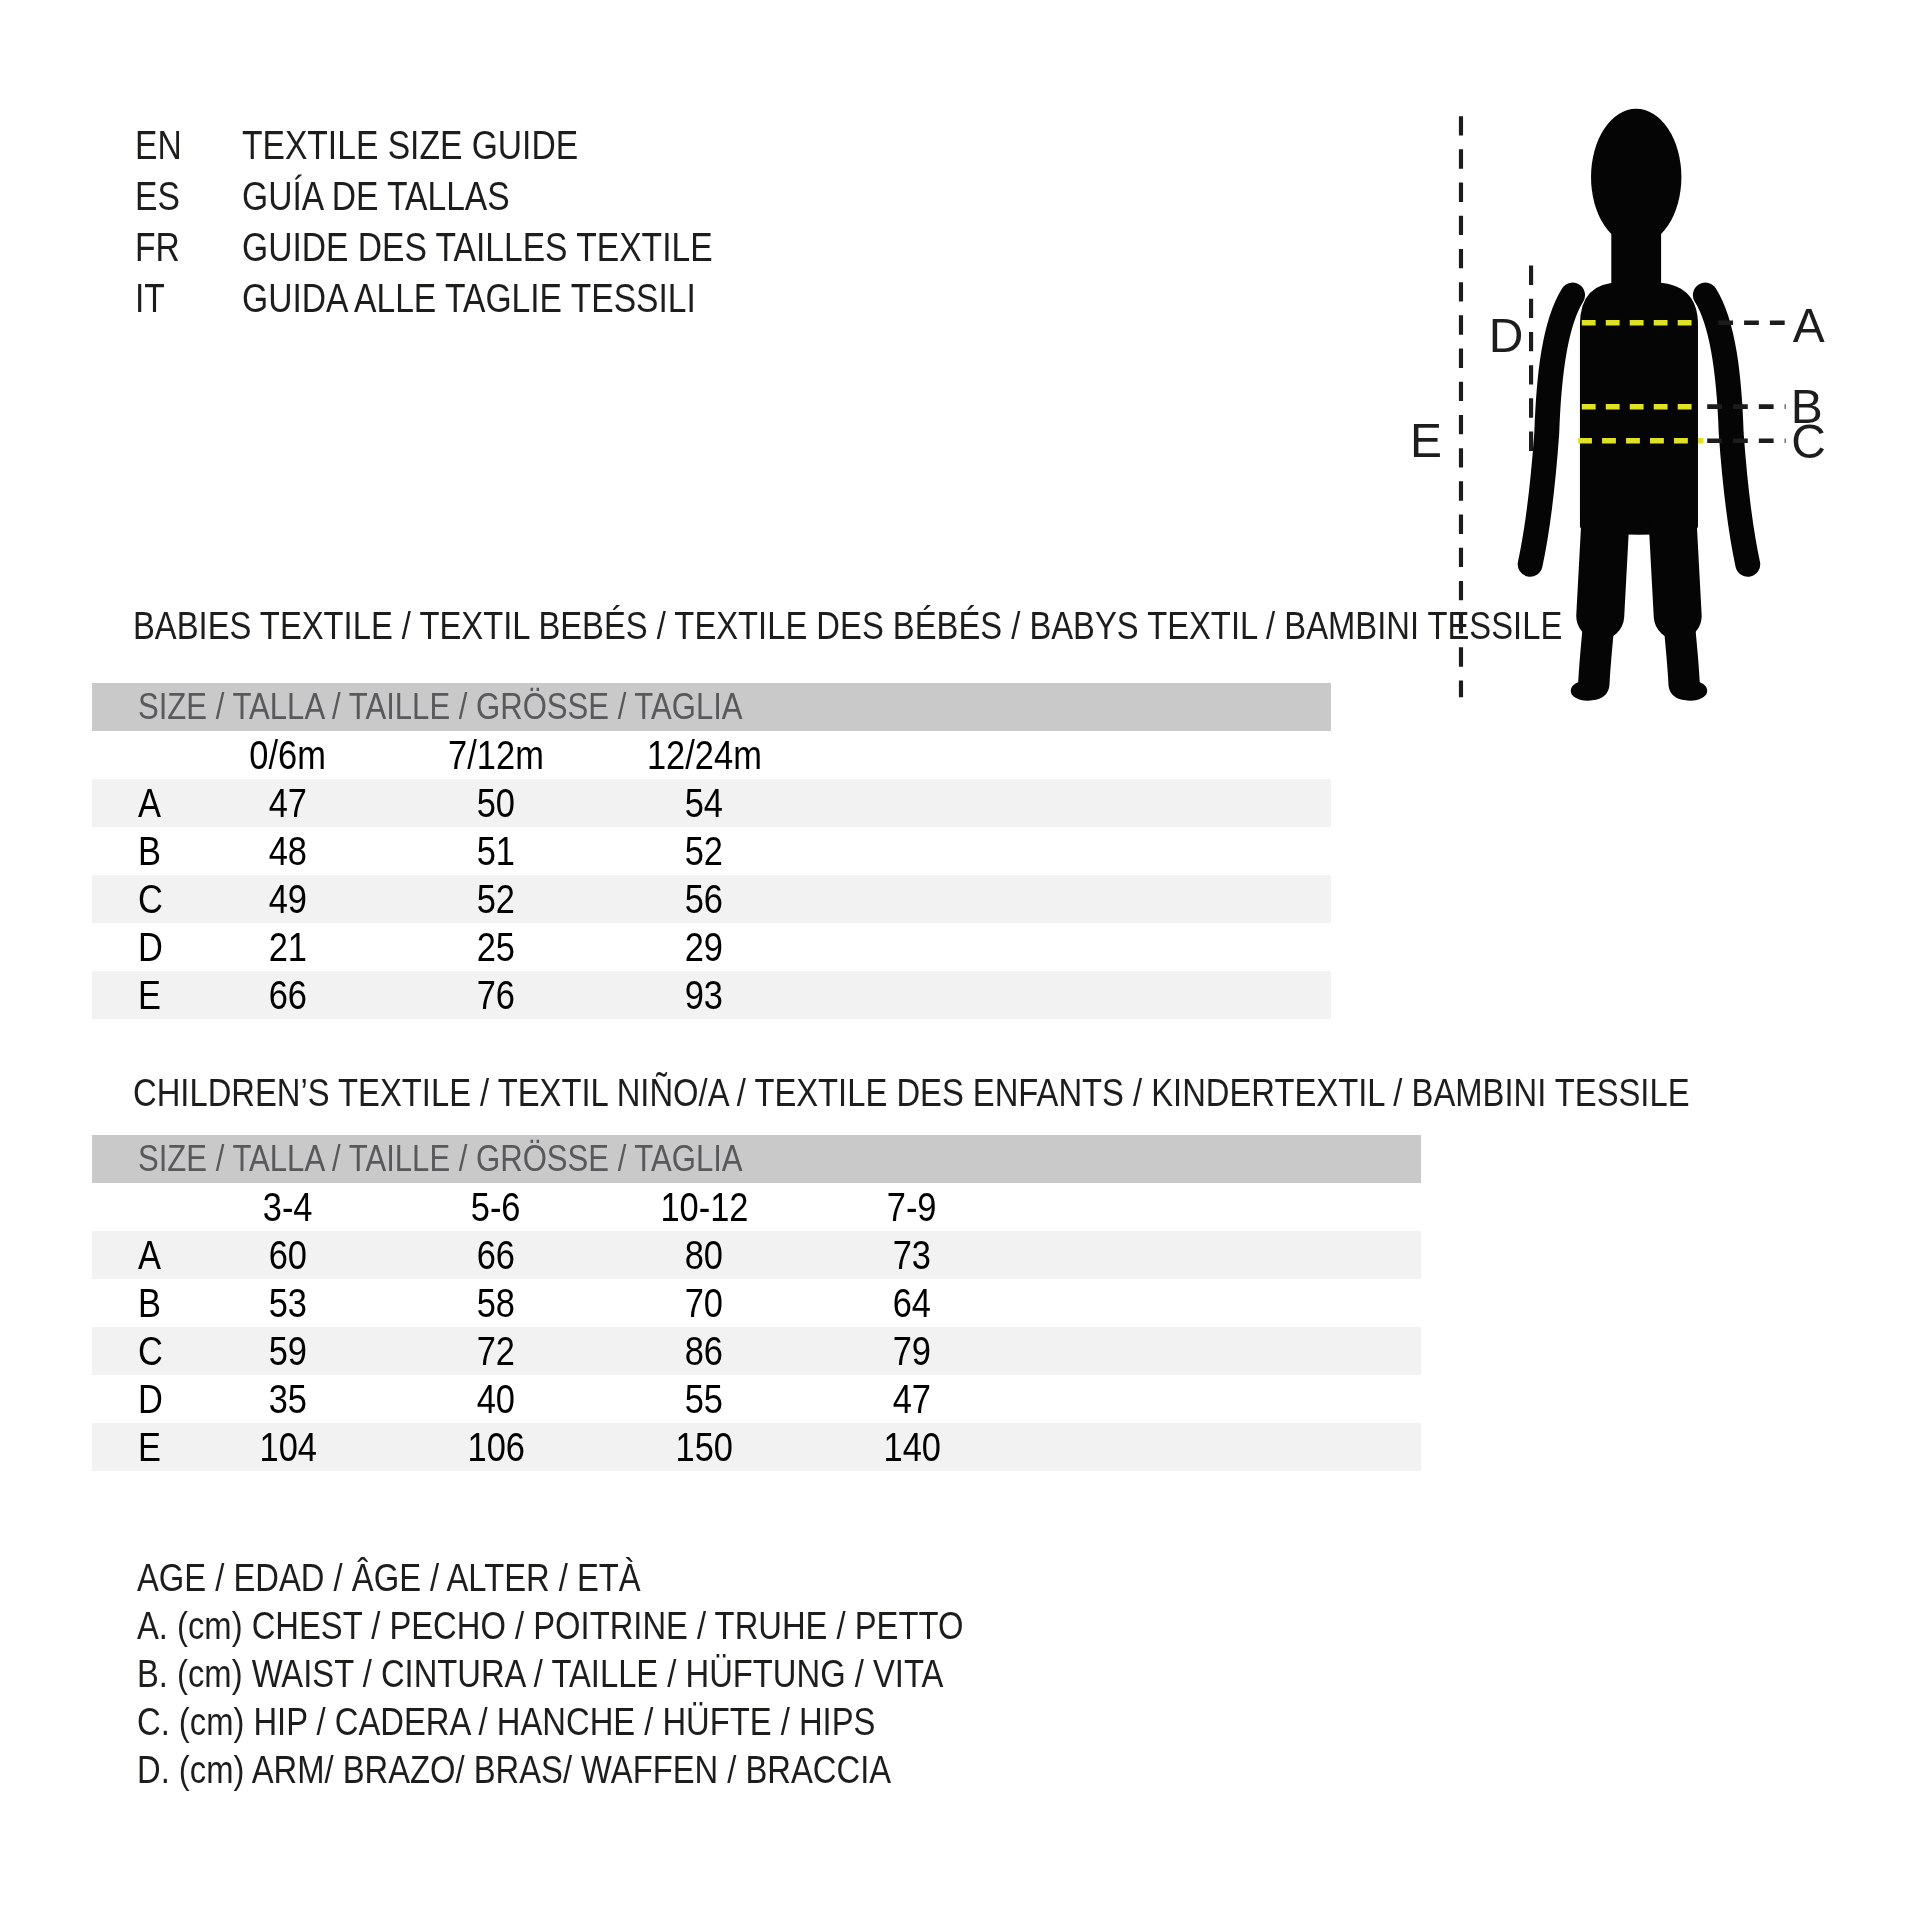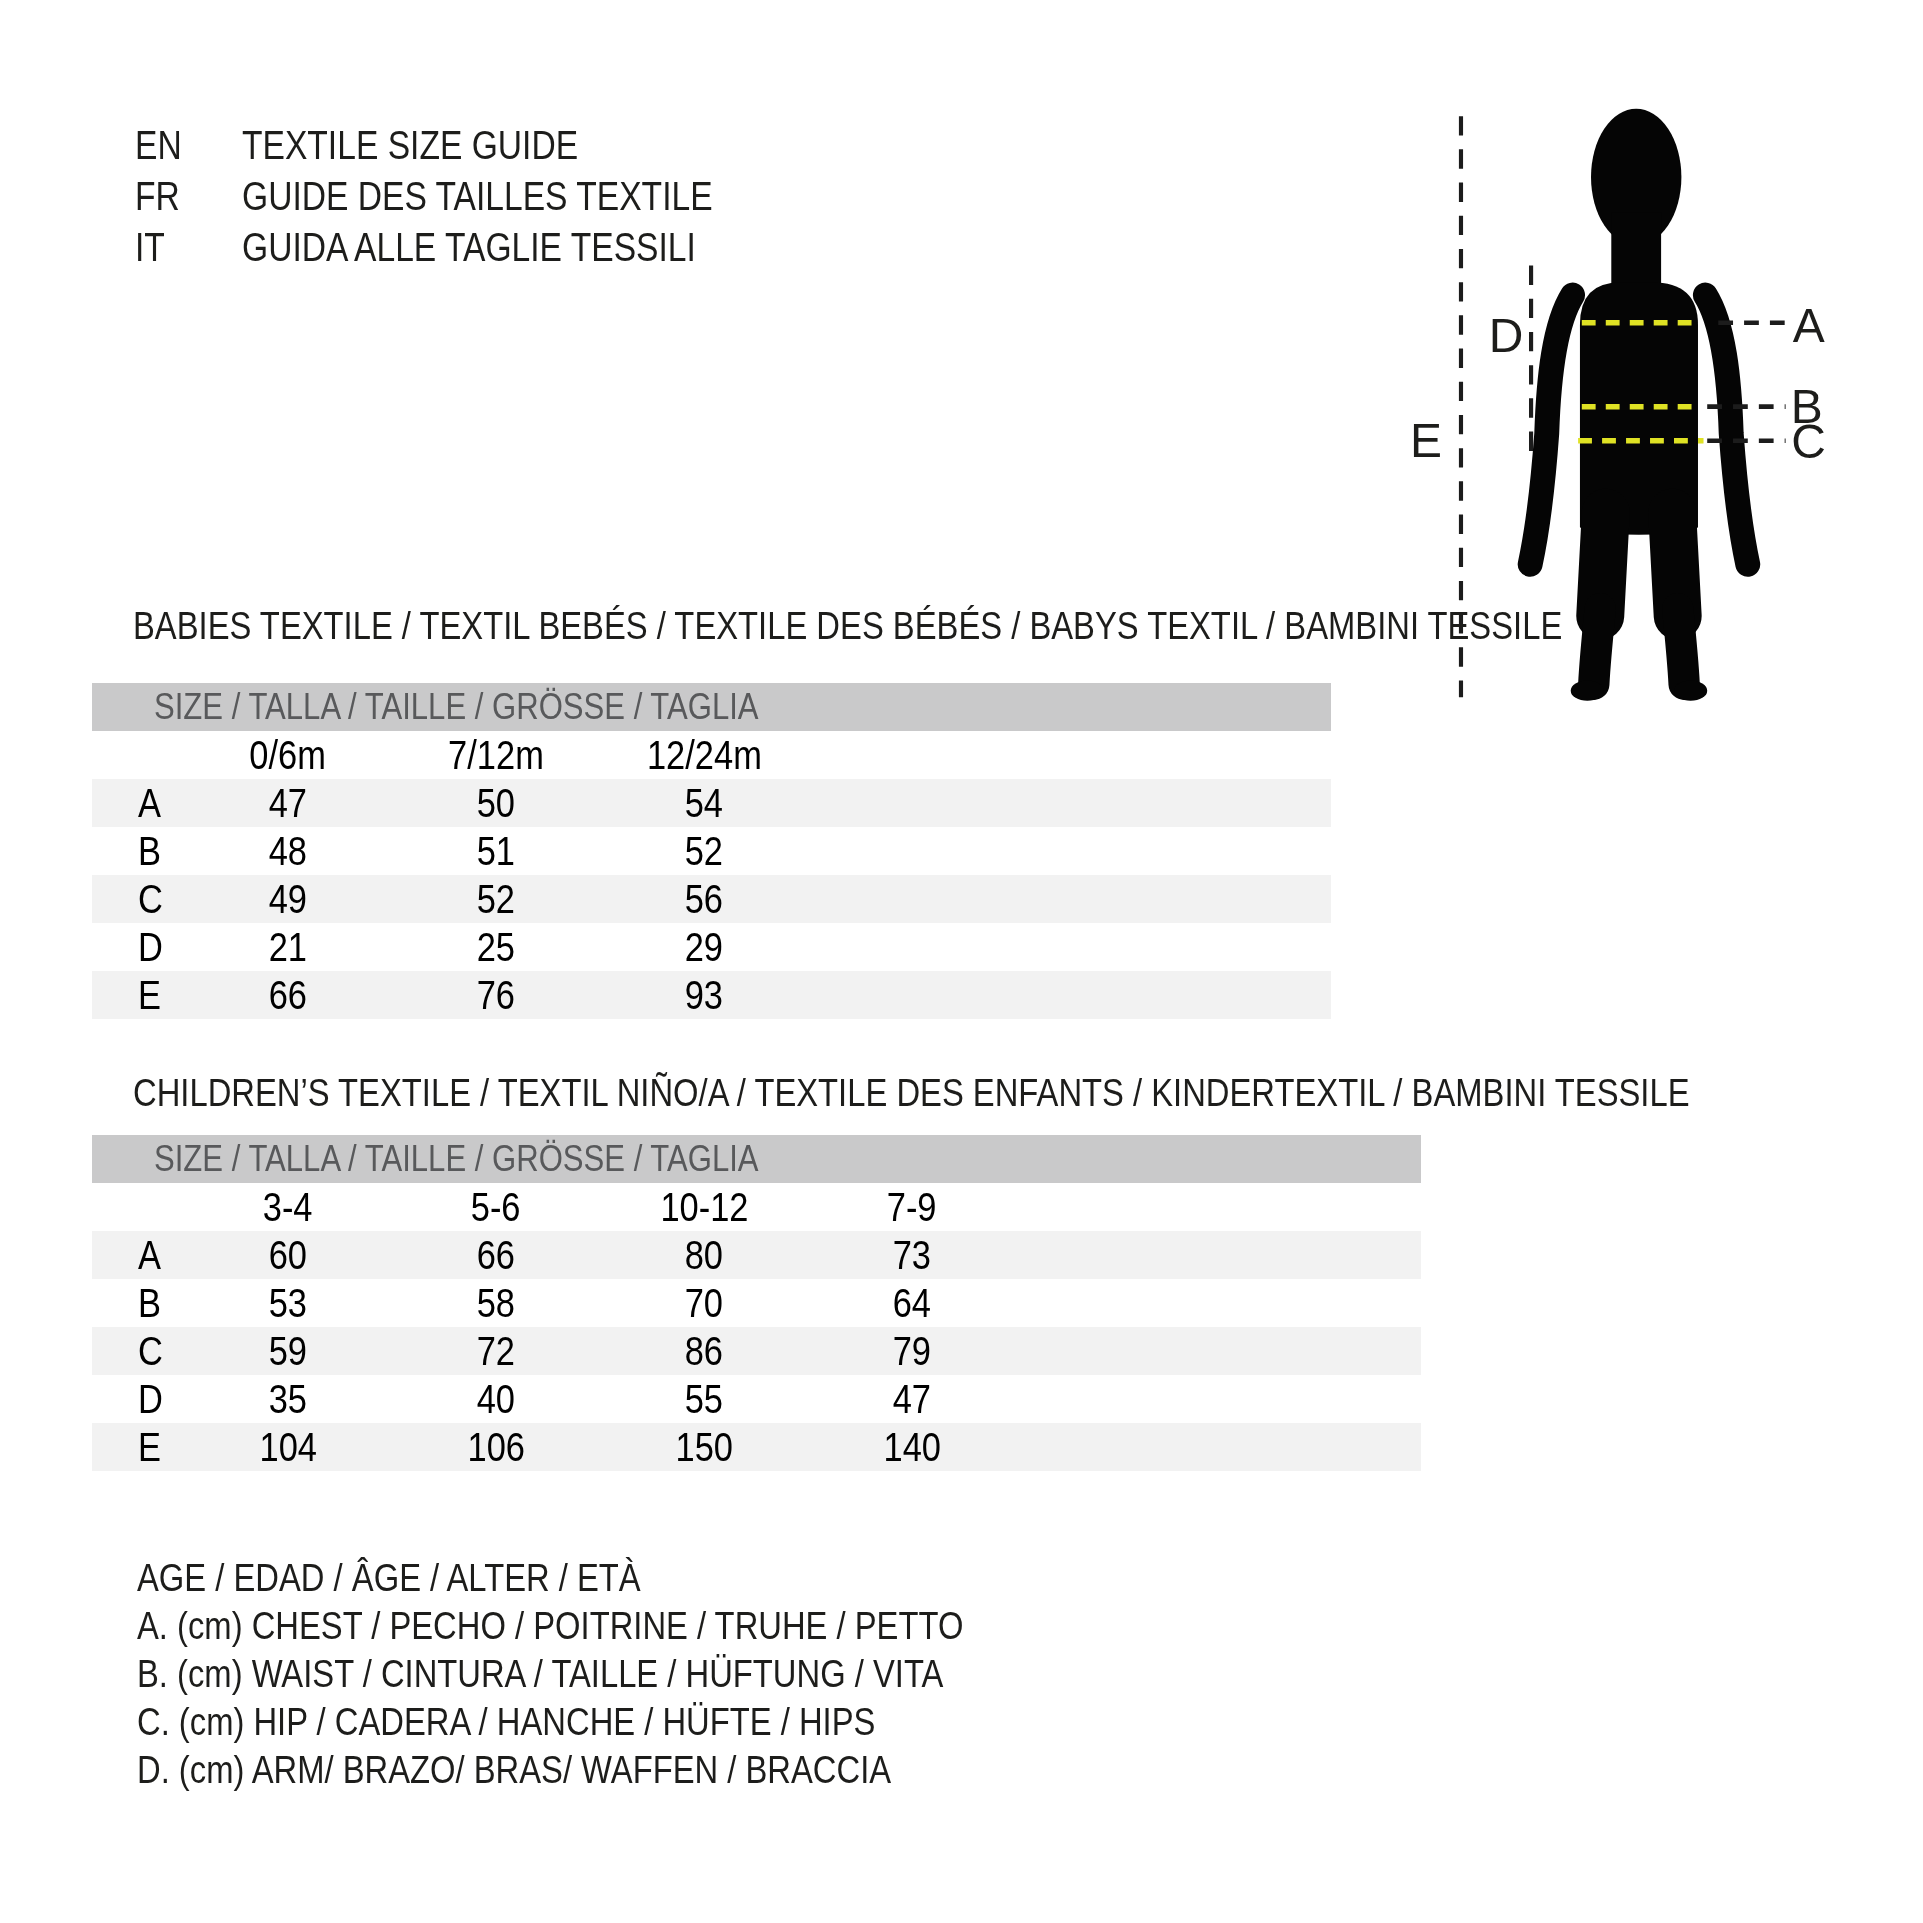--- a/index.html
+++ b/index.html
@@ -20,21 +20,21 @@
   
   .section-title{position:absolute;left:133px;font-size:39px;line-height:41px;white-space:nowrap;}
   .title-babies{top:605px;}
   .title-children{top:1072px;}
 
   
   .size-table{position:absolute;left:92px;}
   .babies{top:683px;width:1239px;}
   .children{top:1135px;width:1329px;}
   .tbar{height:48px;background:#c9c9ca;display:flex;align-items:center;
-        padding-left:62px;font-size:37px;color:#58595b;}
+        padding-left:46px;font-size:37px;color:#58595b;}
   .trow{height:48px;display:grid;grid-template-columns:92px 208px 208px 208px 208px 1fr;
         align-items:center;font-size:41px;color:#000000;}
   .trow .lab{padding-left:46px;}
   .trow .val{text-align:center;}
   .trow.alt{background:#f2f2f2;}
 
   
   .legend{position:absolute;left:137px;top:1554px;font-size:39px;}
   .legend-line{height:48px;display:flex;align-items:center;white-space:nowrap;}
 
@@ -42,20 +42,24 @@
   .figure-svg{position:absolute;left:1366px;top:55px;width:557px;height:683px;}
   .fig-label{font-family:"Liberation Sans", sans-serif;font-size:52px;fill:#1d1d1b;}
 </style>
 </head>
 <body>
 
 <div class="lang-block">
   <div class="lang-row">
     <span class="lang-code"><span class="cx">EN</span></span>
     <span class="cx">TEXTILE SIZE GUIDE</span>
+  </div>
+  <div class="lang-row">
+    <span class="lang-code"><span class="cx">ES</span></span>
+    <span class="cx">GUÍA DE TALLAS</span>
   </div>
   <div class="lang-row">
     <span class="lang-code"><span class="cx">FR</span></span>
     <span class="cx">GUIDE DES TAILLES TEXTILE</span>
   </div>
   <div class="lang-row">
     <span class="lang-code"><span class="cx">IT</span></span>
     <span class="cx">GUIDA ALLE TAGLIE TESSILI</span>
   </div>
 </div>

